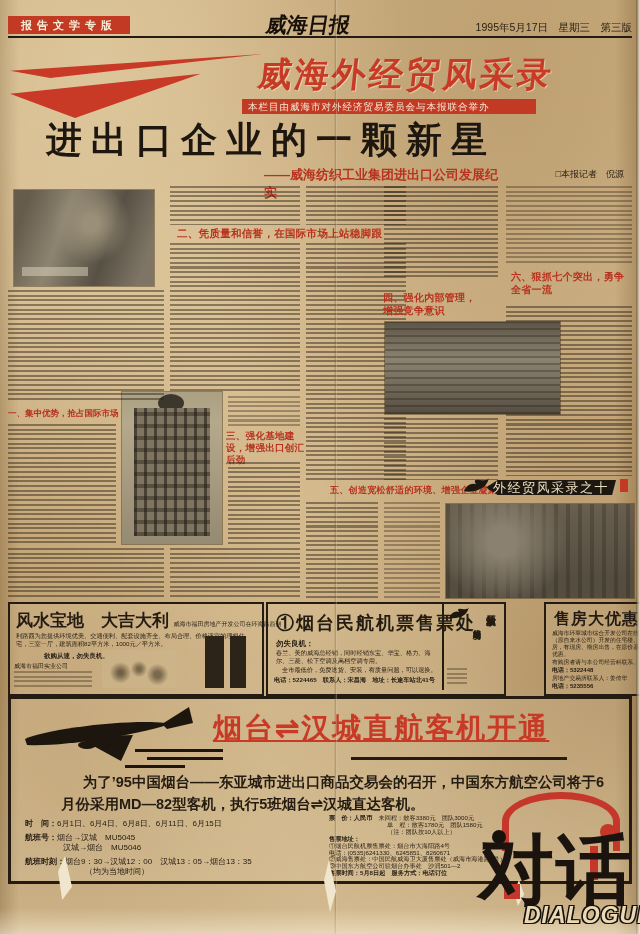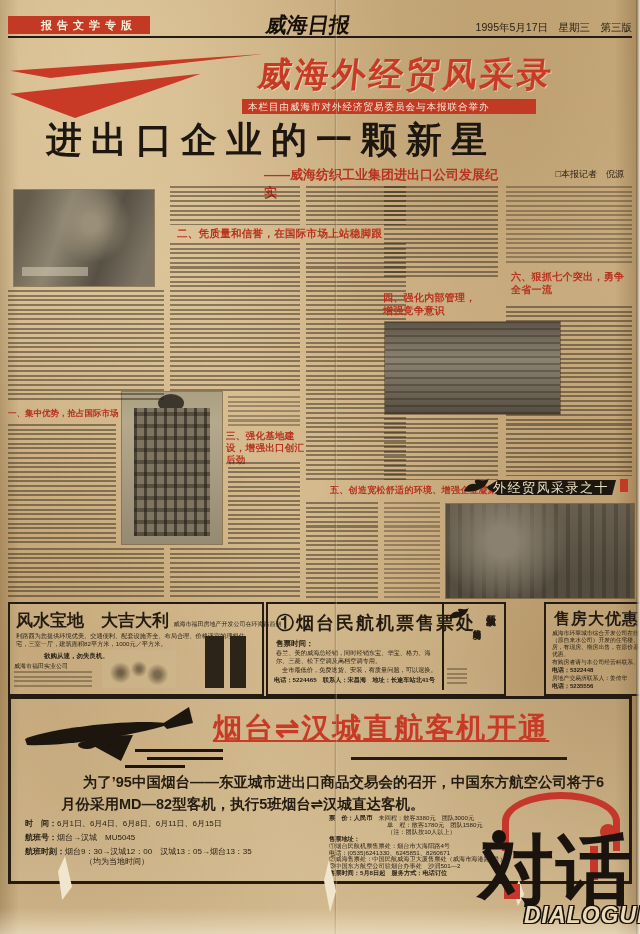--- a/index.html
+++ b/index.html
@@ -26,21 +26,21 @@
   .small{font-size:6.2px;line-height:8px;}
   .vtxt{writing-mode:vertical-rl;text-orientation:upright;}
   .outline-en{color:#ead9b5;font-style:italic;font-weight:900;
     text-shadow:-1.4px -1.4px 0 #17110c,1.4px -1.4px 0 #17110c,-1.4px 1.4px 0 #17110c,1.4px 1.4px 0 #17110c;}
 </style>
 </head>
 <body>
 
 <div class="page">
 
-  <div class="abs redbox" style="left:8px;top:16px;width:122px;height:18px;font-size:11px;font-weight:bold;letter-spacing:5px;text-align:center;line-height:18px;padding-left:20px;">报告文学专版</div>
+  <div class="abs redbox" style="left:8px;top:16px;width:122px;height:18px;font-size:11px;font-weight:bold;letter-spacing:5px;text-align:center;line-height:18px;">报告文学专版</div>
   <div class="abs" style="left:266px;top:11px;width:120px;font-family:'DejaVu Serif',serif;font-size:21px;font-weight:900;transform:skewX(-9deg);color:#171009;">威海日报</div>
   <div class="abs" style="left:430px;top:21px;width:202px;font-size:10.5px;text-align:right;color:#2a2114;">1995年5月17日　星期三　第三版</div>
   <div class="abs" style="left:8px;top:36px;width:624px;height:2px;background:#241c12;"></div>
 
   <div class="abs" style="left:10px;top:46px;width:252px;height:72px;">
     <div class="abs" style="left:0;top:8px;width:100%;height:40px;background:#c83926;clip-path:polygon(0 42%,100% 0,16% 60%);"></div>
     <div class="abs" style="left:0;top:18px;width:86%;height:54px;background:#c83926;clip-path:polygon(0 55%,88% 18%,30% 100%);"></div>
   </div>
   <div class="abs" style="left:258px;top:52px;width:380px;font-size:34px;font-weight:900;color:#c83926;letter-spacing:3px;transform:skewX(-6deg);text-shadow:1px 1px 0 rgba(255,240,210,.5);">威海外经贸风采录</div>
   <div class="abs redbox" style="left:242px;top:99px;width:288px;height:15px;font-size:9.5px;line-height:15px;letter-spacing:1px;padding-left:6px;">本栏目由威海市对外经济贸易委员会与本报联合举办</div>
@@ -115,21 +115,21 @@
     <div class="abs" style="left:4px;top:58px;font-size:6px;">威海市福田实业公司</div>
     <div class="tx light" style="left:4px;top:67px;width:78px;height:18px;"></div>
     <div class="abs" style="left:92px;top:46px;width:74px;height:38px;
          background:radial-gradient(circle at 25% 60%, rgba(40,30,18,.55) 4%, transparent 18%),radial-gradient(circle at 50% 50%, rgba(40,30,18,.5) 5%, transparent 20%),radial-gradient(circle at 75% 65%, rgba(40,30,18,.5) 5%, transparent 18%),rgba(210,190,150,.3);"></div>
     <div class="abs" style="left:190px;top:32px;width:54px;height:52px;
          background:linear-gradient(90deg, transparent 10%, #2c2418 10% 45%, transparent 45% 55%, #2c2418 55% 85%, transparent 85%);"></div>
   </div>
 
   <div class="adbox" style="left:266px;top:602px;width:236px;height:90px;">
     <div class="abs" style="left:8px;top:7px;font-size:18px;font-weight:900;letter-spacing:2px;">①烟台民航机票售票处</div>
-    <div class="abs" style="left:8px;top:35px;font-size:7.5px;font-weight:bold;">售票时间：</div>
+    <div class="abs" style="left:8px;top:35px;font-size:7.5px;font-weight:bold;">勿失良机：</div>
     <div class="abs small" style="left:8px;top:45px;width:160px;height:16px;overflow:hidden;">春兰、美的威海总经销，同时经销东宝、华宝、格力、海尔、三菱、松下空调及高档空调专用。</div>
     <div class="abs small" style="left:14px;top:62px;width:154px;height:8px;overflow:hidden;white-space:nowrap;">全市最低价，免费送货、安装，有质量问题，可以退换。</div>
     <div class="abs small" style="left:6px;top:72px;width:164px;height:8px;overflow:hidden;white-space:nowrap;font-weight:bold;">电话：5224465　联系人：宋昌海　地址：长途车站北41号（内设公司对面）</div>
     <div class="abs" style="left:174px;top:0;width:60px;height:86px;border-left:2px solid #241c12;">
       <svg width="22" height="16" viewBox="0 0 22 16" style="position:absolute;left:4px;top:3px;">
         <path d="M1 11 Q5 3 11 5 Q8 1 14 2 Q20 3 21 0 Q19 8 12 10 Q6 12 1 11 Z" fill="#1d1710"></path>
       </svg>
       <div class="abs vtxt" style="left:40px;top:4px;height:74px;font-size:9.5px;font-weight:900;">须从拿波开始</div>
       <div class="abs vtxt" style="left:26px;top:20px;height:62px;font-size:8px;font-weight:bold;">改变建筑格局</div>
       <div class="tx light" style="left:3px;top:64px;width:20px;height:18px;"></div>
@@ -158,20 +158,21 @@
         <rect x="108" y="64" width="60" height="3"></rect>
       </g>
     </svg>
     <div class="abs" style="left:202px;top:10px;width:410px;font-size:29px;font-weight:900;color:#c83926;letter-spacing:2px;white-space:nowrap;text-decoration:underline;">烟台⇌汉城直航客机开通</div>
     <div class="abs" style="left:340px;top:58px;width:216px;height:2.5px;background:#241c12;"></div>
     <div class="abs" style="left:50px;top:72px;width:548px;font-size:14.5px;font-weight:bold;line-height:22px;text-indent:1.5em;">为了’95中国烟台——东亚城市进出口商品交易会的召开，中国东方航空公司将于6月份采用MD—82型客机，执行5班烟台⇌汉城直达客机。</div>
 
     <div class="abs" style="left:14px;top:120px;width:300px;font-size:8px;line-height:10px;">
       <div><b>时　间：</b><span>6月1日、6月4日、6月8日、6月11日、6月15日</span></div>
       <div style="margin-top:4px;"><b>航班号：</b><span>烟台→汉城　MU5045</span></div>
+      <div style="margin-left:38px;"><span>汉城→烟台　MU5046</span></div>
       <div style="margin-top:4px;"><b>航班时刻：</b><span>烟台9：30→汉城12：00　汉城13：05→烟台13：35</span></div>
       <div style="margin-left:60px;">（均为当地时间）</div>
     </div>
 
     <div class="abs" style="left:318px;top:116px;width:296px;height:62px;font-size:6.2px;line-height:6.9px;overflow:hidden;">
       <div><b>票　价：人民币</b>　<span>来回程：散客3380元　团队3000元</span></div>
       <div style="margin-left:58px;">单　程：散客1780元　团队1580元</div>
       <div style="margin-left:58px;">（注：团队按10人以上）</div>
       <div style="font-weight:bold;">售票地址：</div>
       <div>①烟台民航机票售票处：烟台市大海阳路4号</div>

